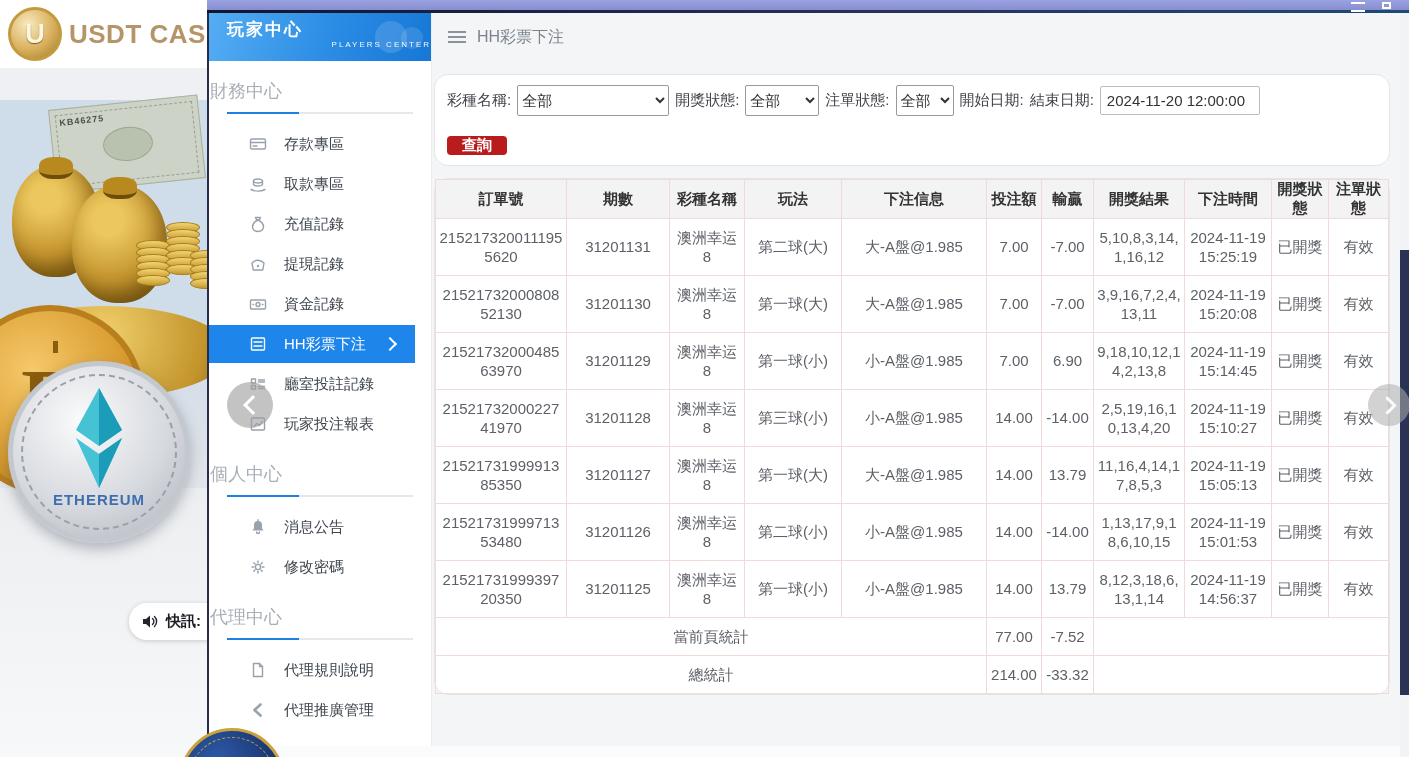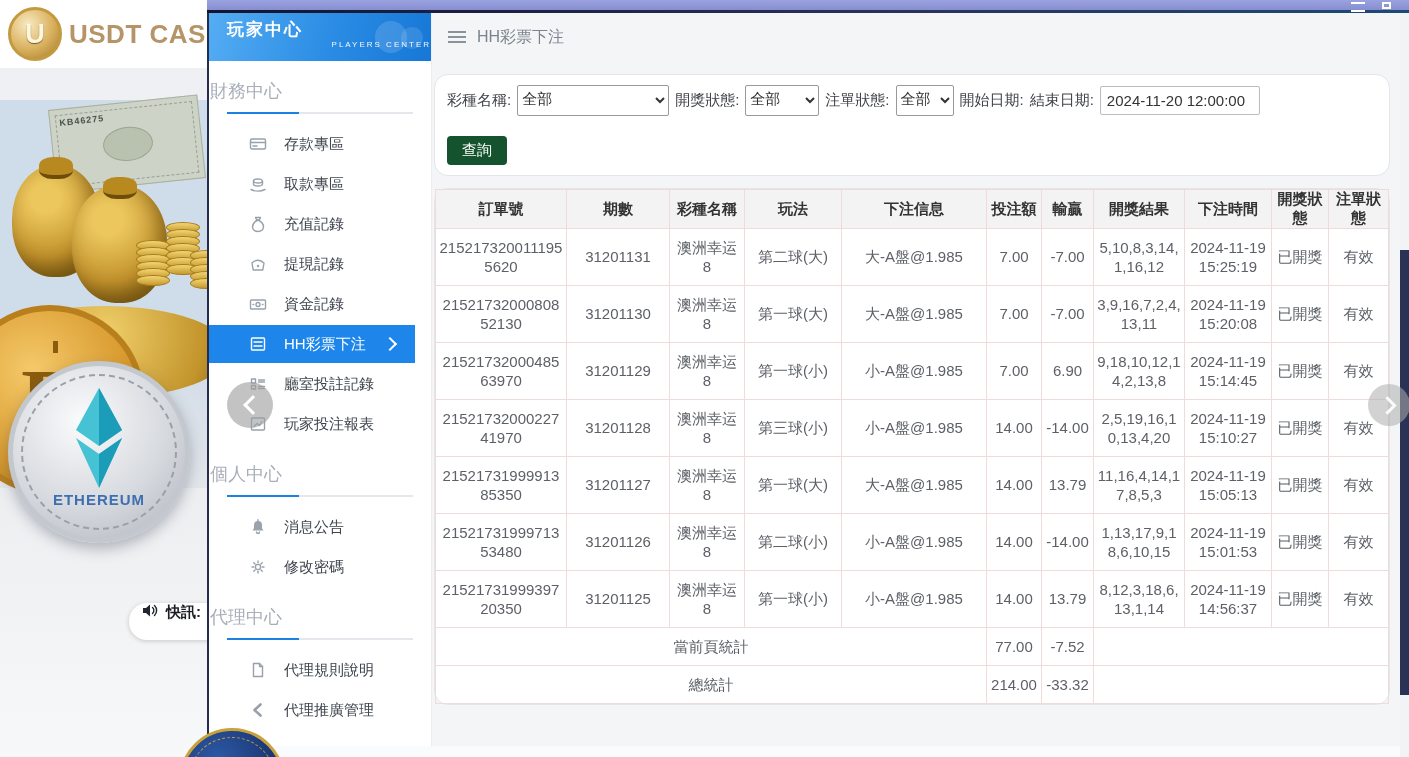--- a/index.html
+++ b/index.html
@@ -41,21 +41,21 @@
   .btc b::before,.btc b::after{content:"";position:absolute;left:55%;width:5px;height:12px;background:#8a5c0e;}
   .btc b::before{top:-9px;} .btc b::after{bottom:-7px;}
   .eth{position:absolute;left:8px;top:293px;width:182px;height:182px;border-radius:50%;
        background:radial-gradient(circle at 40% 32%,#fafbfc,#d6d9de 55%,#aeb3bb);
        border:5px solid #c3c7ce;box-sizing:border-box;box-shadow:0 6px 14px rgba(60,70,90,.35);}
   .eth::before{content:"";position:absolute;inset:8px;border-radius:50%;border:2px dashed #9aa0a8;}
   .eth svg{position:absolute;left:50%;top:20px;transform:translateX(-50%);}
   .eth-label{position:absolute;left:0;right:0;bottom:30px;text-align:center;color:#3f6fae;
              font-weight:bold;font-size:15px;letter-spacing:1px;}
   .news-pill{position:absolute;left:129px;top:603px;width:108px;height:37px;background:#fff;border-radius:18px;
-             box-shadow:0 1px 5px rgba(0,0,0,.18);display:flex;gap:7px;padding-left:13px;
+             box-shadow:0 1px 5px rgba(0,0,0,.18);display:flex;align-items:center;gap:7px;padding-left:13px;
              box-sizing:border-box;z-index:6;}
   .news-pill span{font-size:15px;font-weight:bold;color:#1c1e24;}
   .service-circle{position:absolute;left:179px;top:728px;width:106px;height:106px;border-radius:50%;z-index:60;
                   background:radial-gradient(circle at 35% 30%,#2e5aa8,#16306b 70%);border:3px solid #c9a23c;box-sizing:border-box;}
   .service-circle::before{content:"";position:absolute;inset:6px;border-radius:50%;border:1px dashed #c9a23c;}
   .right-sliver{position:absolute;right:0;top:13px;width:9px;bottom:0;background:#f2f3f5;z-index:4;}
   .right-sliver .dark{position:absolute;top:237px;height:445px;left:0;right:0;background:#2a3356;}
 
   
   .titlebar{position:absolute;left:207px;top:0;width:1202px;height:10px;z-index:20;
@@ -90,26 +90,26 @@
               transform:rotate(45deg);}
 
   
   .main{flex:1;overflow:hidden;}
   .topbar{height:48px;display:flex;align-items:center;padding-left:16px;color:#7b848d;font-size:16px;}
   .hamburger{width:18px;margin-right:11px;display:inline-flex;flex-direction:column;gap:3px;cursor:pointer;}
   .hamburger span{display:block;height:2px;background:#8a939c;}
   .card{background:#fff;border:1px solid #e3e5e9;border-radius:14px;margin:0 10px 0 2px;box-sizing:border-box;}
   .filter-card{margin-top:13px;padding:10px 12px;}
   .filter-row{display:flex;flex-wrap:wrap;align-items:center;gap:10px 6px;font-size:15px;color:#404349;}
-  .sel{height:31px;border:1px solid #999;border-radius:2px;background:#fff;font-size:15px;color:#333;font-family:Liberation Mono, monospace;}
+  .sel{height:31px;border:1px solid #999;border-radius:2px;background:#fff;font-size:15px;color:#333;font-family:Liberation Serif, serif;}
   .w150{width:152px}.w72{width:74px}.w58{width:58px}
   .inp{height:27px;width:146px;border:1px solid #b9bcc2;border-radius:2px;font-size:15px;color:#333;padding:0 6px;font-family:inherit;}
   .break{flex-basis:100%;height:0;}
-  .btn-query{height:29px;padding:0 15px;background:#14532d;color:#fff;border:none;border-radius:4px;
-             font-size:15px;font-family:inherit;cursor:pointer;}
+  .btn-query{height:19px;padding:0 15px;background:#b91c1c;color:#fff;border:none;border-radius:4px;
+             font-size:15px;font-family:inherit;cursor:pointer;font-weight:bold;}
   .table-card{margin-top:12px;}
   table{width:100%;border-collapse:collapse;table-layout:fixed;}
   th{background:#f3f3f4;font-weight:bold;color:#333;font-size:15px;height:37px;border:1px solid #f0dada;padding:0 2px;}
   td{border:1px solid #f0dada;text-align:center;font-size:15px;color:#5d6167;height:56px;padding:0 3px;line-height:1.3;}
   tr.sumrow td{height:37px;}
   .wrapcell{word-break:break-all;}
   .bottom-strip{position:absolute;left:209px;right:9px;bottom:0;height:11px;background:#fafbfc;z-index:12;}
 
   
   .float-btn{position:absolute;border-radius:50%;z-index:60;display:flex;align-items:center;justify-content:center;}

